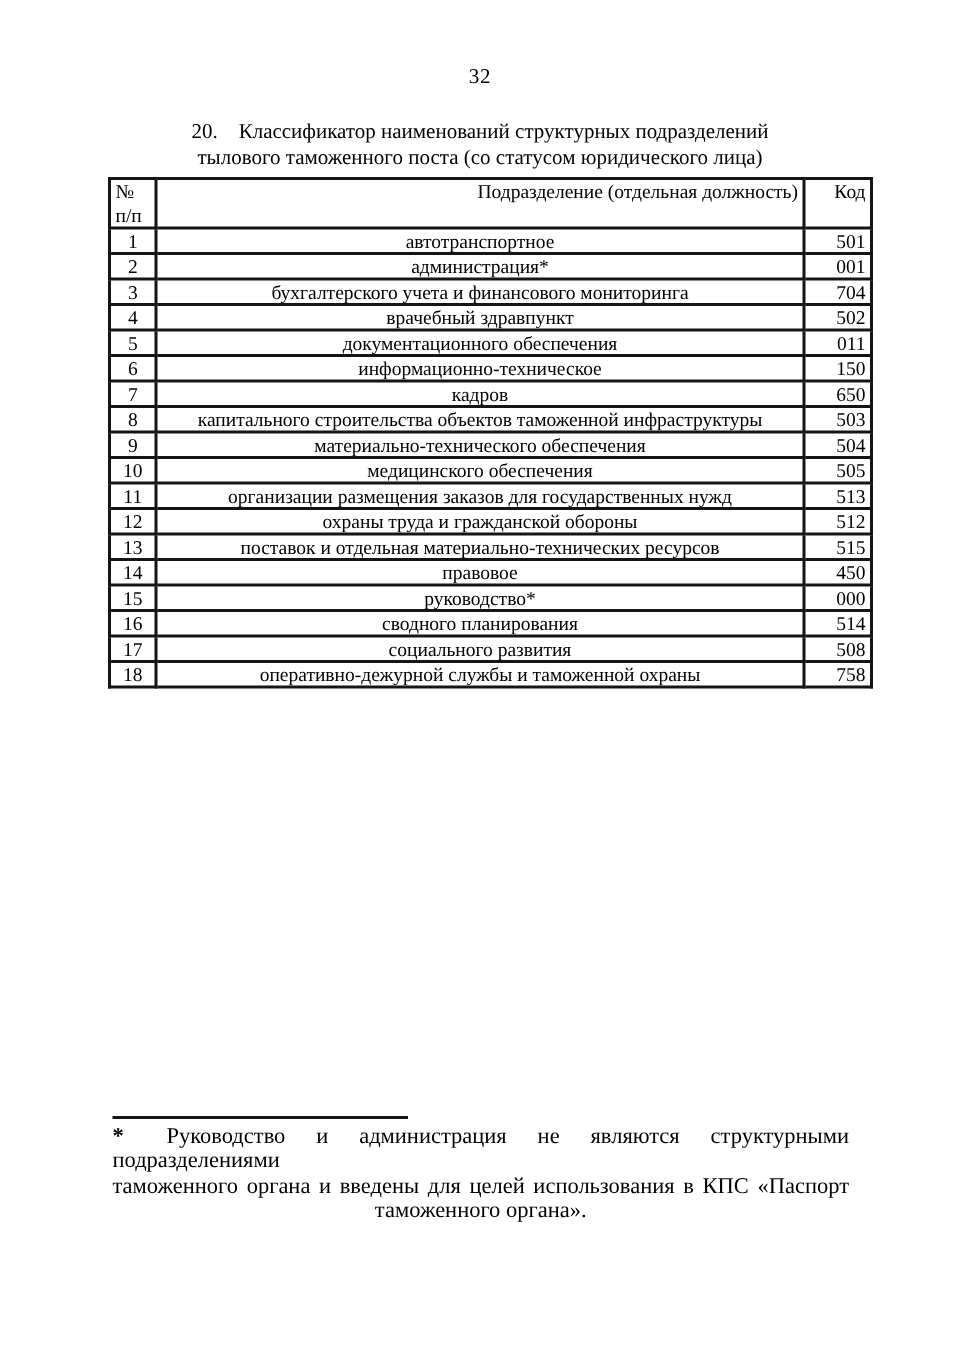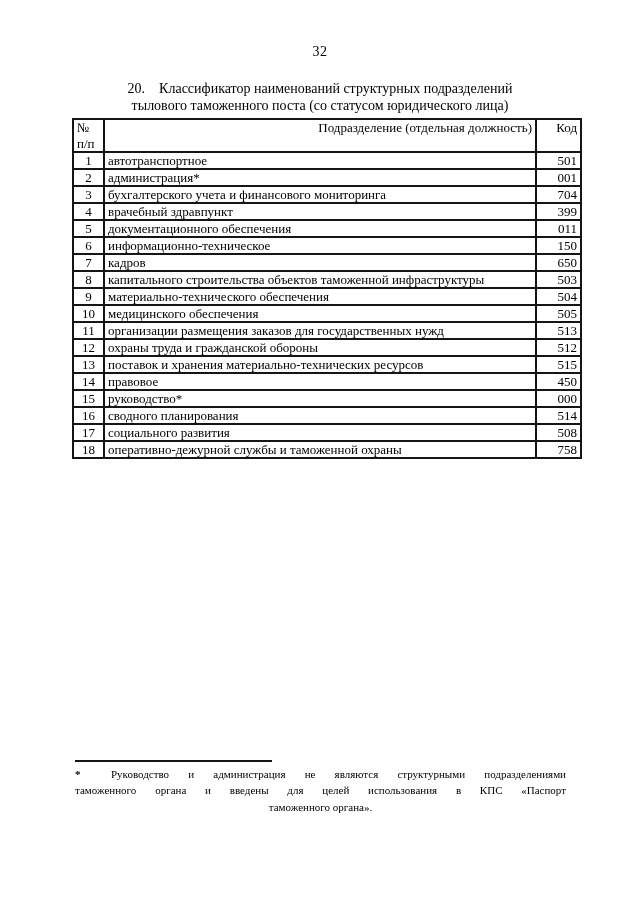--- a/index.html
+++ b/index.html
@@ -56,28 +56,28 @@
     height: 15px;
     line-height: 15px;
     vertical-align: middle;
   }
   col.c-num  { width: 31px; }
   col.c-name { width: 432px; }
   col.c-code { width: 45px; }
   th.col-num { text-align: left; white-space: pre-line; padding-left: 3px; }
   th.col-name, th.col-code { text-align: right; }
   td.col-num { text-align: center; padding: 0 1px; }
-  td.col-name { text-align: left; }
+  td.col-name { text-align: center; }
   td.col-code { text-align: right; }
   .footnote {
     position: absolute;
     left: 75px;
-    top: 760px;
+    top: 744px;
     width: 491px;
-    font-size: 11px;
+    font-size: 15px;
     line-height: 16.3px;
   }
   .footnote-rule {
     width: 197px;
     height: 2px;
     background: #151515;
     margin-bottom: 4px;
   }
   .fn-line { width: 100%; }
   .fn-just { text-align: justify; text-align-last: justify; }
@@ -126,21 +126,21 @@
           <td class="col-code">001</td>
         </tr>
         <tr>
           <td class="col-num">3</td>
           <td class="col-name">бухгалтерского учета и финансового мониторинга</td>
           <td class="col-code">704</td>
         </tr>
         <tr>
           <td class="col-num">4</td>
           <td class="col-name">врачебный здравпункт</td>
-          <td class="col-code">399</td>
+          <td class="col-code">502</td>
         </tr>
         <tr>
           <td class="col-num">5</td>
           <td class="col-name">документационного обеспечения</td>
           <td class="col-code">011</td>
         </tr>
         <tr>
           <td class="col-num">6</td>
           <td class="col-name">информационно-техническое</td>
           <td class="col-code">150</td>
@@ -170,21 +170,21 @@
           <td class="col-name">организации размещения заказов для государственных нужд</td>
           <td class="col-code">513</td>
         </tr>
         <tr>
           <td class="col-num">12</td>
           <td class="col-name">охраны труда и гражданской обороны</td>
           <td class="col-code">512</td>
         </tr>
         <tr>
           <td class="col-num">13</td>
-          <td class="col-name">поставок и хранения материально-технических ресурсов</td>
+          <td class="col-name">поставок и отдельная материально-технических ресурсов</td>
           <td class="col-code">515</td>
         </tr>
         <tr>
           <td class="col-num">14</td>
           <td class="col-name">правовое</td>
           <td class="col-code">450</td>
         </tr>
         <tr>
           <td class="col-num">15</td>
           <td class="col-name">руководство*</td>

